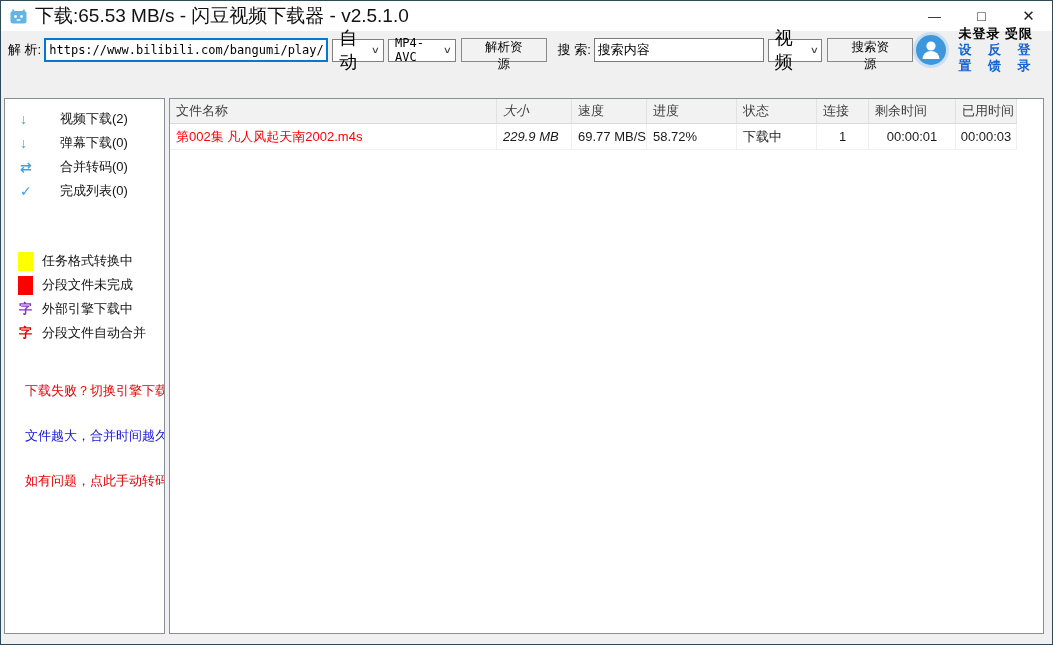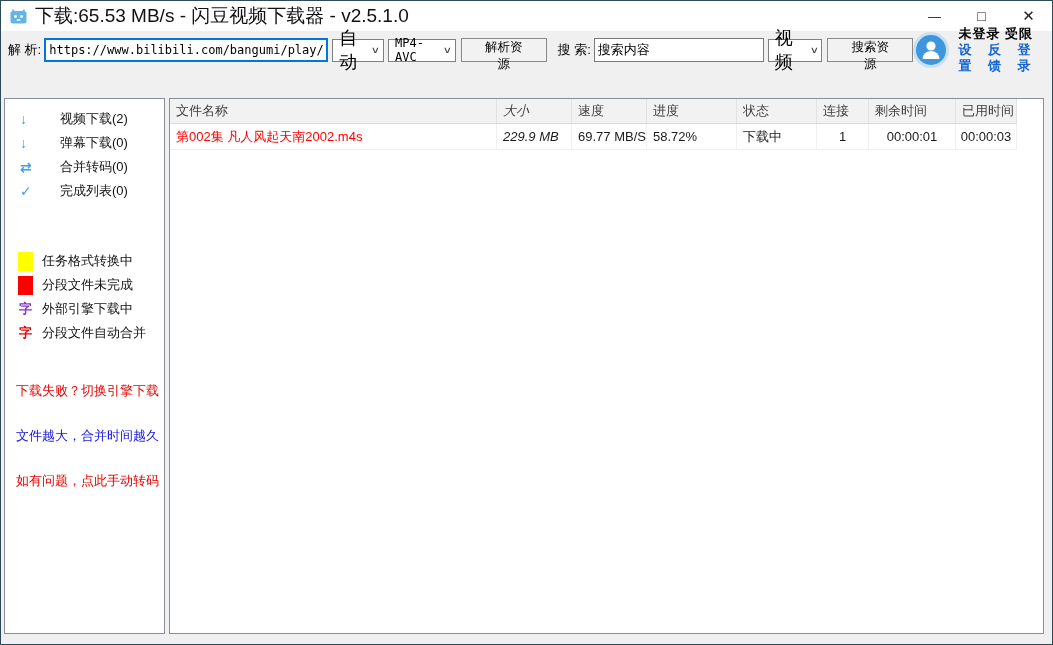--- a/index.html
+++ b/index.html
@@ -56,21 +56,21 @@
   .legend-item { height:24px; display:flex; align-items:center; padding-left:13px; }
   .swatch { width:15px; height:19px; margin-right:9px; flex:0 0 auto; }
   .swatch.yellow { background:#ffff00; }
   .swatch.red { background:#ff0000; }
   .glyph { width:15px; margin-right:9px; font-weight:bold; font-size:13px; text-align:center; flex:0 0 auto; }
   .glyph.purple { color:#8833cc; }
   .glyph.redc { color:#e60000; }
   .legend-label { font-size:13px; color:#111; }
 
   
-  .hints { margin-top:37px; padding-left:11px; }
+  .hints { margin-top:37px; padding-left:20px; }
   .hint { font-size:13px; margin-bottom:27px; white-space:nowrap; }
   .hint.red { color:#e60000; }
   .hint.blue { color:#1515e0; cursor:default; }
   .hint.link { cursor:pointer; }
 
   
   .thead { display:flex; height:25px; }
   .hcell { background:#f2f2f3; border-right:1px solid #e2e2e3; border-bottom:1px solid #dadada; display:flex; align-items:center; padding-left:6px; font-size:13px; color:#404040; cursor:default; }
   .trow { display:flex; height:26px; cursor:default; }
   .cell { border-right:1px solid #efefef; border-bottom:1px solid #efefef; display:flex; align-items:center; padding-left:6px; font-size:13px; color:#1a1a1a; overflow:hidden; white-space:nowrap; }

